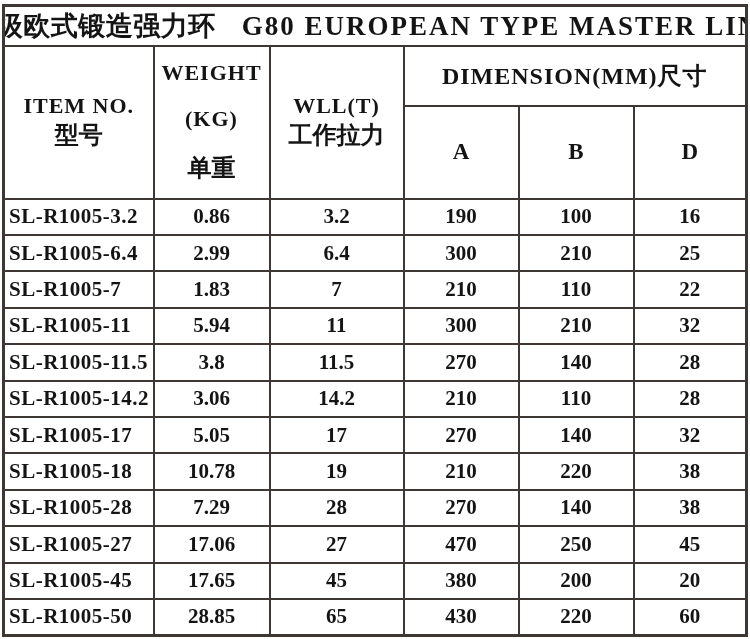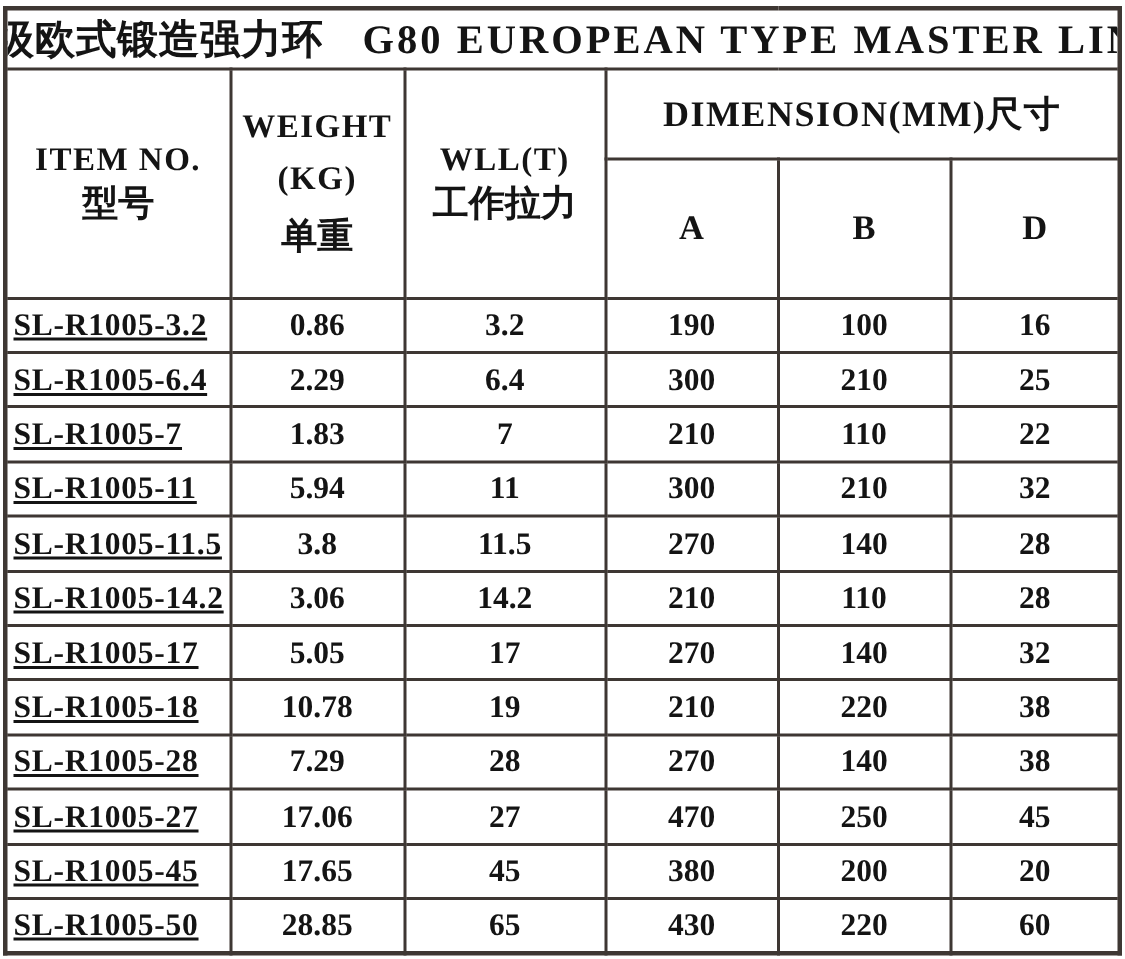--- a/index.html
+++ b/index.html
@@ -62,31 +62,30 @@
   tr.hdr-row-2 th { height: 93px; font-size: 23px; }
   .hdr-stack {
     display: flex;
     flex-direction: column;
     align-items: center;
     justify-content: center;
   }
   .hdr-en { font-size: 22px; letter-spacing: 1px; }
   .hdr-cn { font-size: 24px; }
   .gap-lg { }
-  .gap-sm { gap: 9px; }
+  .gap-sm { gap: 20px; }
   th.dim-hdr { font-size: 24px; letter-spacing: 1px; }
 
   
   tbody tr { height: 36px; }
   tbody td { font-size: 21px; }
   tbody td.item-cell {
     text-align: left;
     padding-left: 4px;
     letter-spacing: 0.5px;
-    text-decoration: underline;
   }
 </style>
 </head>
 <body>
 
 <div class="sheet">
   <table class="spec">
     <colgroup>
       <col style="width:150px">
       <col style="width:116px">
@@ -136,21 +135,21 @@
       <tr>
         <td class="item-cell">SL-R1005-3.2</td>
         <td>0.86</td>
         <td>3.2</td>
         <td>190</td>
         <td>100</td>
         <td>16</td>
       </tr>
       <tr>
         <td class="item-cell">SL-R1005-6.4</td>
-        <td>2.29</td>
+        <td>2.99</td>
         <td>6.4</td>
         <td>300</td>
         <td>210</td>
         <td>25</td>
       </tr>
       <tr>
         <td class="item-cell">SL-R1005-7</td>
         <td>1.83</td>
         <td>7</td>
         <td>210</td>

